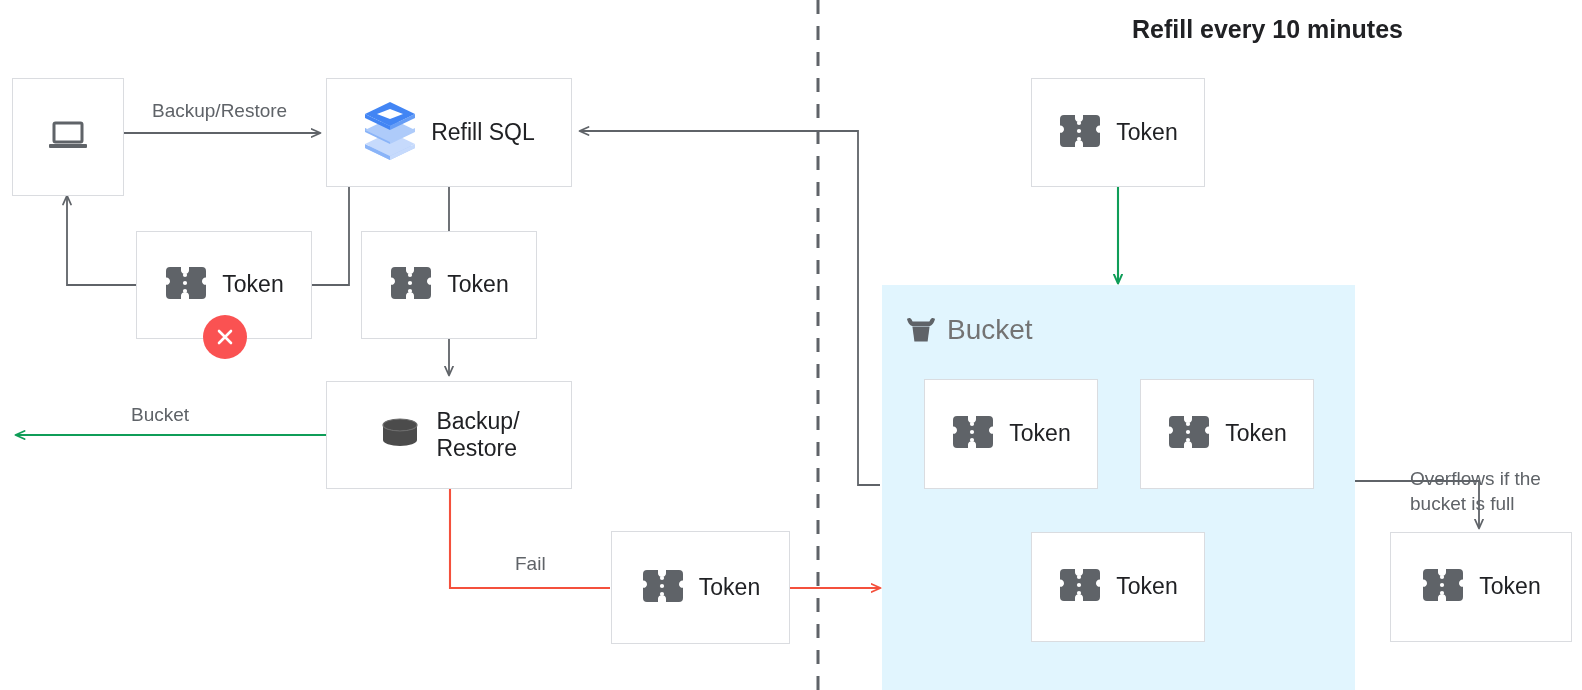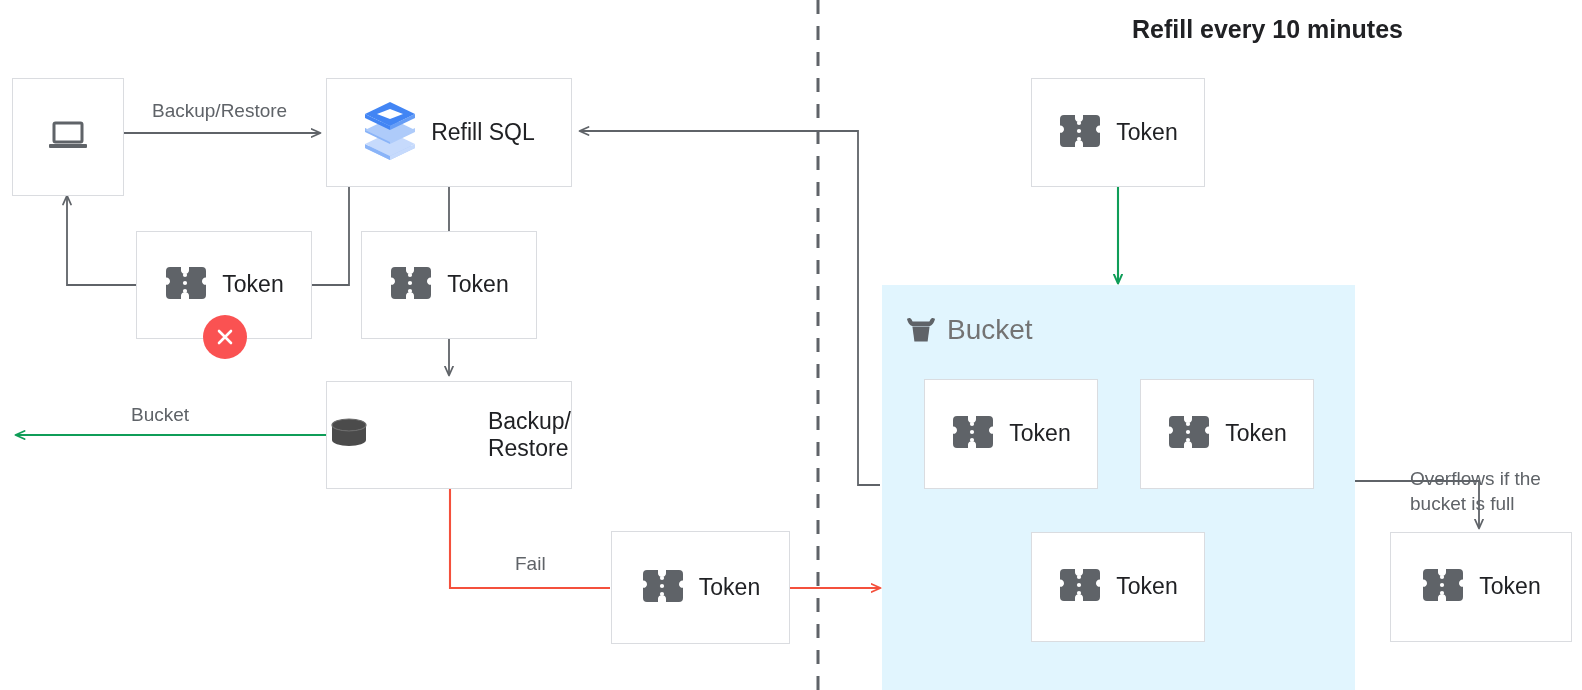--- a/index.html
+++ b/index.html
@@ -206,21 +206,21 @@
                  A3.6,3.6 0 0 0 17,30.8 L17,34 L6,34 A4,4 0 0 1 2,30 L2,19.8
                  A3.6,3.6 0 0 0 6,16.2 A3.6,3.6 0 0 0 2,12.6 L2,6 A4,4 0 0 1 6,2 Z" fill="#5f6368"></path>
         <circle cx="21" cy="10" r="2.1" fill="#ffffff"></circle>
         <circle cx="21" cy="18" r="2.1" fill="#ffffff"></circle>
         <circle cx="21" cy="26" r="2.1" fill="#ffffff"></circle>
       </svg>
     </span>
     <span class="label">Token</span>
   </div>
 
-  <div class="node two-line" style="left:326px; top:381px; width:246px; height:108px;justify-content:space-between;">
+  <div class="node two-line" style="left:326px; top:381px; width:246px; height:108px;">
     <span class="icon">
       <svg width="44" height="36" viewBox="0 0 44 36">
         <ellipse cx="22" cy="10" rx="17" ry="6" fill="#4b4b4b"></ellipse>
         <path d="M5,10 L5,25 A17,6 0 0 0 39,25 L39,10 A17,6 0 0 1 5,10 Z" fill="#4b4b4b"></path>
         <ellipse cx="22" cy="10" rx="17" ry="6" fill="none" stroke="#6b6b6b" stroke-width="1.2"></ellipse>
       </svg>
     </span>
     <span class="label">Backup/
 Restore</span>
   </div>

